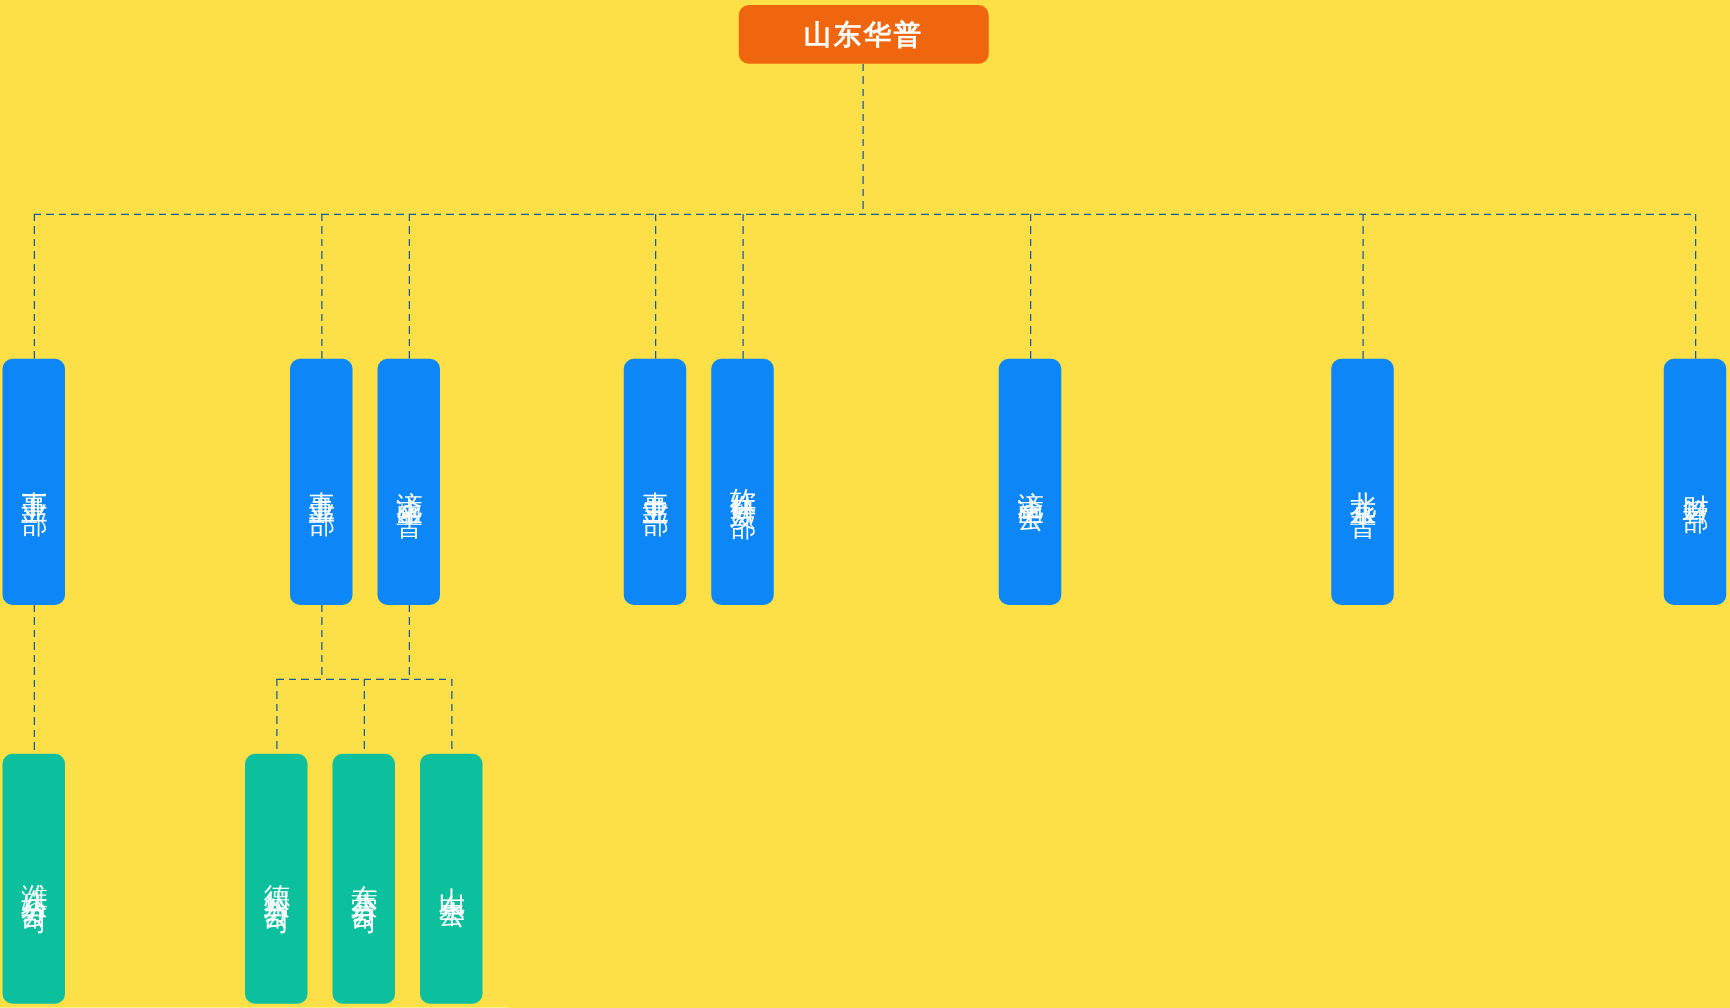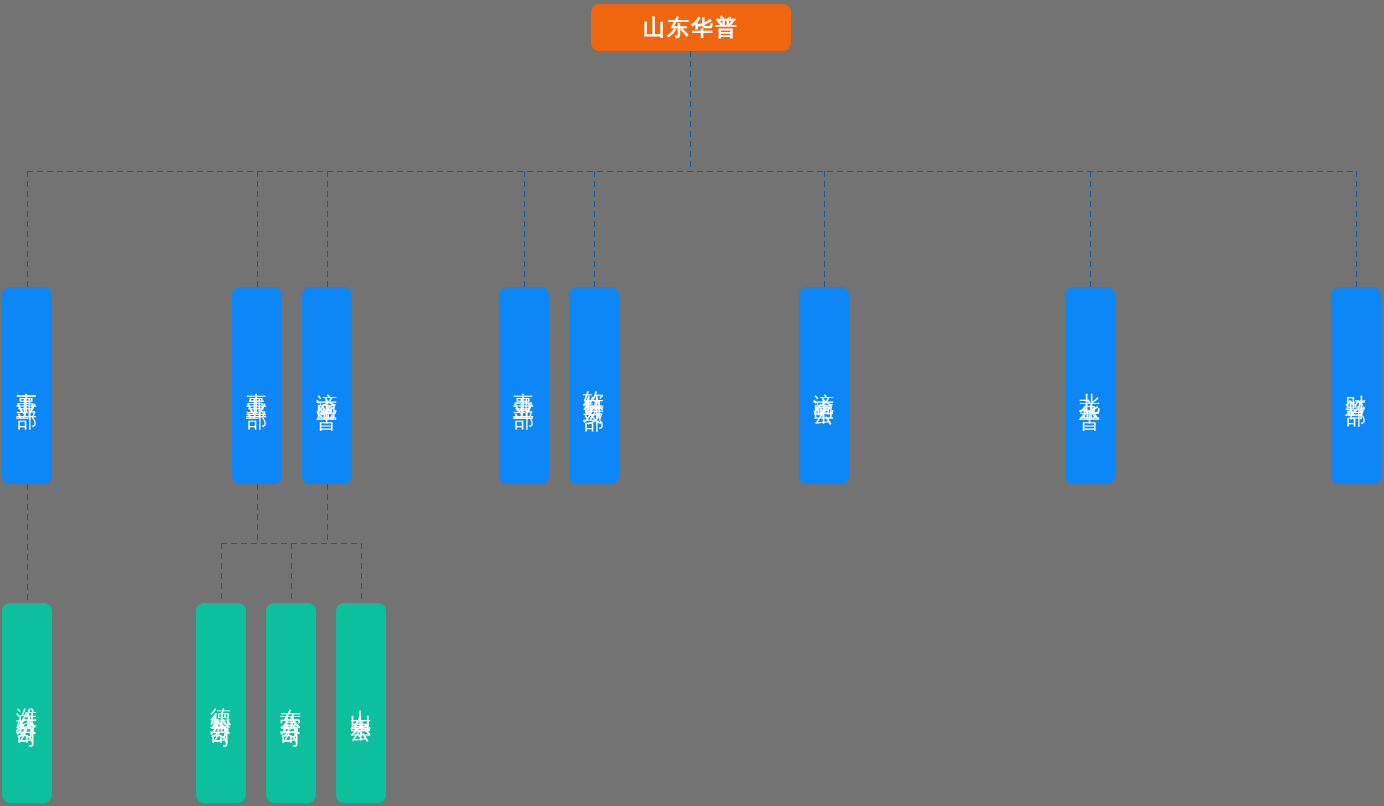--- a/index.html
+++ b/index.html
@@ -4,21 +4,21 @@
 <style>
   * { margin: 0; padding: 0; box-sizing: border-box; }
   html, body { background: #ffffff; }
   body {
     font-family: "Liberation Sans", "DejaVu Sans", sans-serif;
     width: 1384px; height: 806px; overflow: hidden;
   }
   .canvas {
     position: relative;
     width: 1384px; height: 806px;
-    background: #737373;
+    background: #fde047;
   }
   
   .node {
     position: absolute;
     border-radius: 8px;
     color: #ffffff;
     display: flex;
     align-items: center;
     justify-content: center;
     cursor: default;

